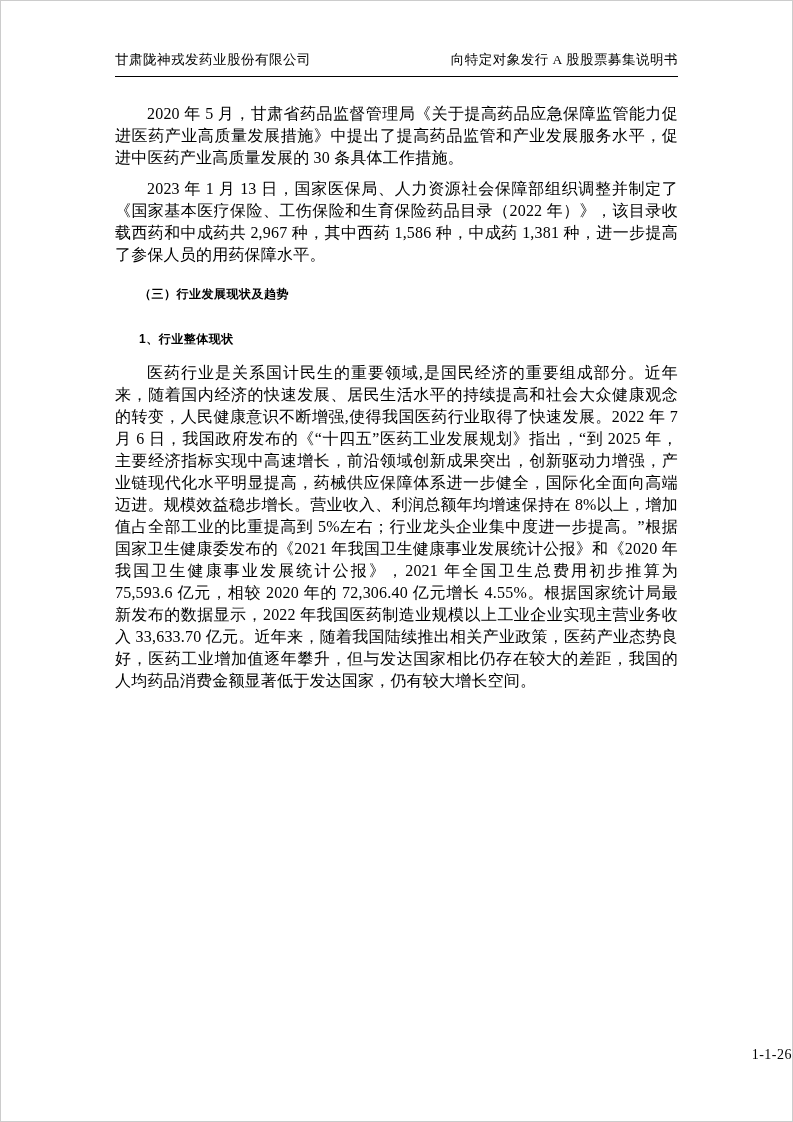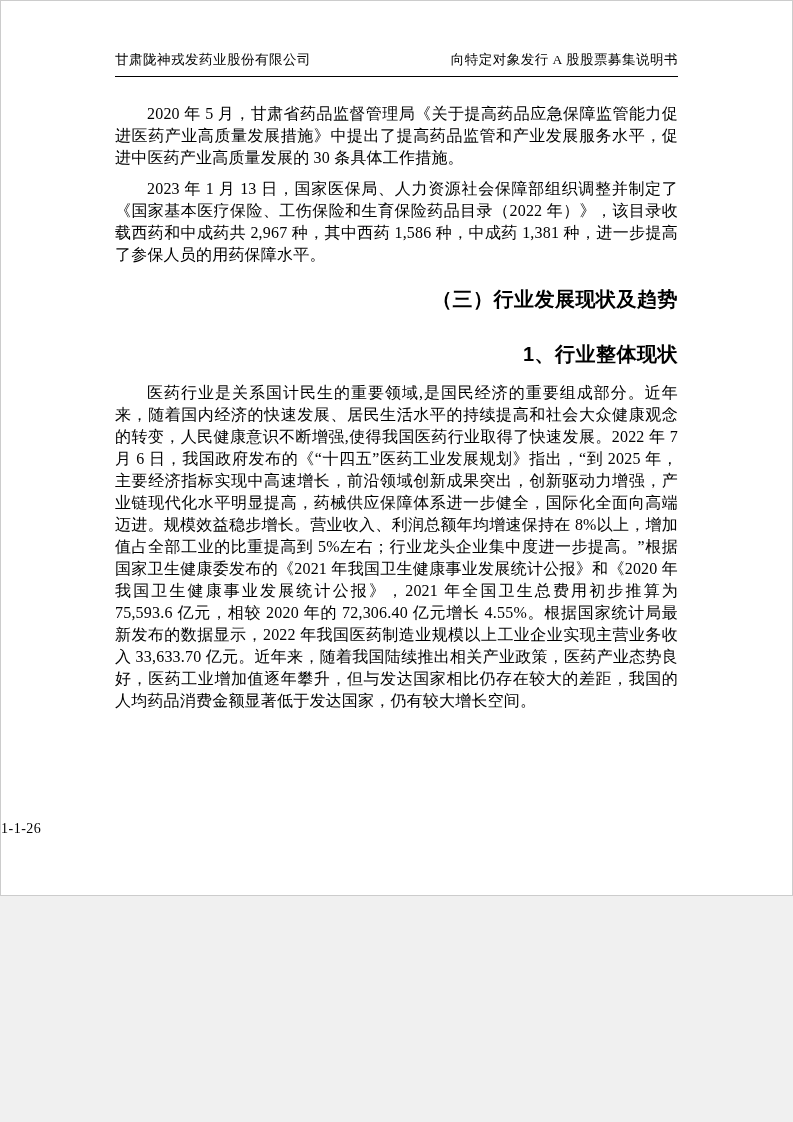--- a/index.html
+++ b/index.html
@@ -3,21 +3,21 @@
 <meta charset="utf-8">
 <style>
   html, body {
     margin: 0;
     padding: 0;
     background: #f0f0f0;
   }
   .page {
     position: relative;
     width: 793px;
-    height: 896px;
+    height: 1122px;
     margin: 0 auto;
     background: #ffffff;
     border: 1px solid #cccccc;
     box-sizing: border-box;
     padding: 50px 114px 0 114px;
     font-family: "Liberation Serif", "DejaVu Serif", serif;
     color: #000000;
     overflow: hidden;
   }
   .doc-header {
@@ -38,40 +38,39 @@
     font-size: 16px;
     line-height: 22px;
     text-align: justify;
     text-indent: 2em;
     margin: 0 0 9px 0;
     letter-spacing: 0.2px;
   }
   .heading {
     font-family: "Liberation Sans", "DejaVu Sans", sans-serif;
     font-weight: bold;
-    font-size: 20px;
+    font-size: 12px;
     text-indent: 2em;
     letter-spacing: 0.5px;
-    text-align: right;
   }
   .heading-l1 {
     margin: 20px 0 16px 0;
   }
   .heading-l2 {
     margin: 28px 0 14px 0;
   }
   .heading-l3 {
     margin: 14px 0 12px 0;
   }
   .doc-footer {
     position: absolute;
     left: 0;
     right: 0;
     bottom: 58px;
-    text-align: left;
+    text-align: right;
     font-size: 14px;
     letter-spacing: 0.5px;
   }
 </style>
 </head>
 <body>
 
 <div class="page">
 
   <div class="doc-header">

